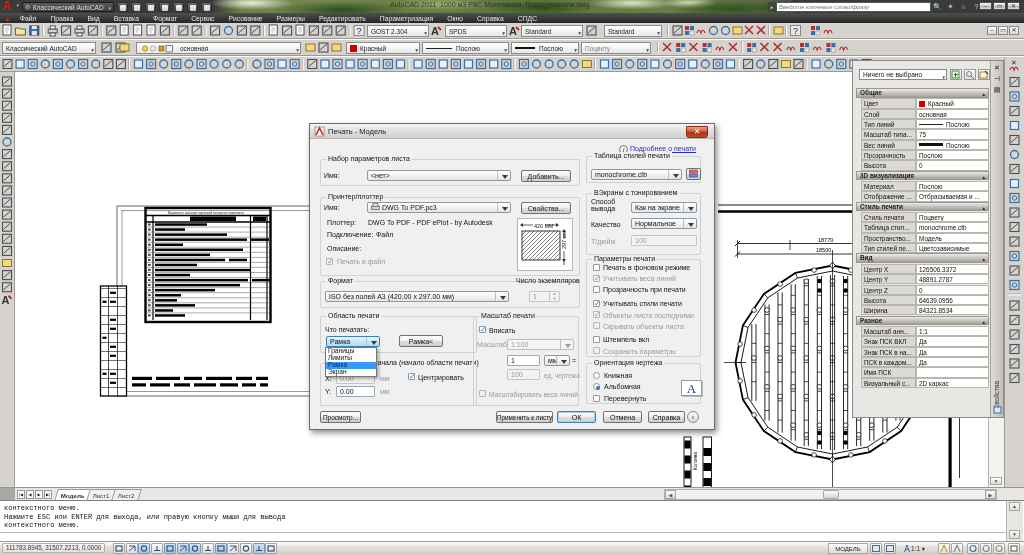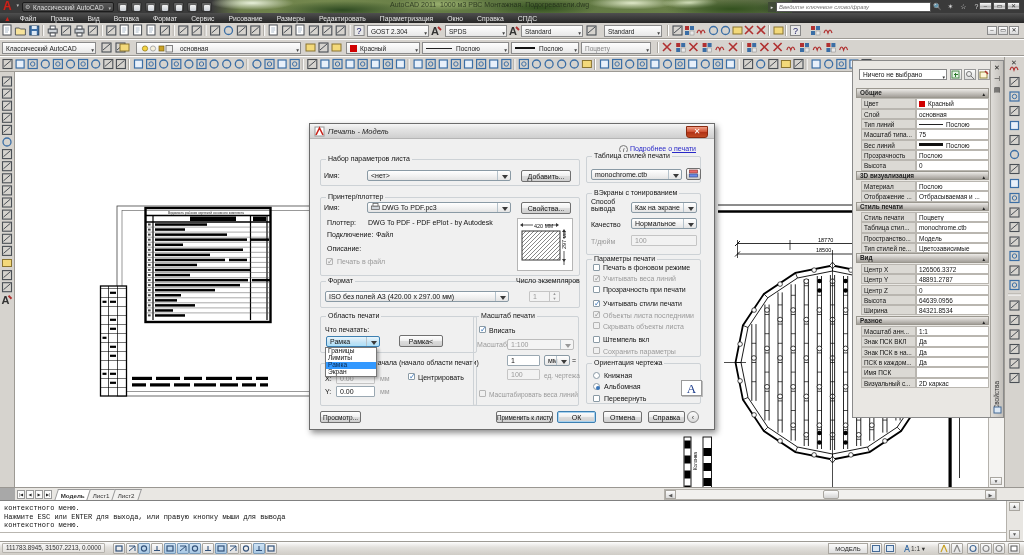--- a/index.html
+++ b/index.html
@@ -56,21 +56,21 @@
   .mdib { width:10px; height:9px; background:linear-gradient(#fcfcfc,#d8d8d8); border:1px solid #8a8a8a; margin-left:1px; font-size:6px; line-height:7px; text-align:center; color:#222; }
 
   
   #ltb { left:0; top:72px; width:15px; height:415px; background:#d6d3ce; border-right:1px solid #9d9a94; }
   #rtb { left:1004px; top:57px; width:20px; height:430px; background:#d6d3ce; border-left:1px solid #9d9a94; }
   #canvas { left:15px; top:72px; width:989px; height:415px; background:#fff; }
 
   
   #dlg { left:309px; top:123px; width:406px; height:307px; background:#f0f0f0; border:1px solid #6c6c6c; box-shadow:2px 3px 6px rgba(0,0,0,0.45); z-index:30; font-size:7px; color:#111; }
   #dlgtitle { position:absolute; left:0; top:0; width:100%; height:15px; background:linear-gradient(#f6f6f6,#e3e3e3 40%,#cfcfcf); border-bottom:1px solid #b5b5b5; }
-  #dlgtitle .cap { position:absolute; left:18px; top:3px; font-size:7.5px; color:#222;font-style:italic; }
+  #dlgtitle .cap { position:absolute; left:18px; top:3px; font-size:7.5px; color:#222; }
   #dlgico { position:absolute; left:4px; top:2px; width:11px; height:11px; }
   #dlgx { position:absolute; right:6px; top:2px; width:22px; height:12px; background:linear-gradient(#f0a088,#d25738 45%,#b03015 50%,#c04a22); border:1px solid #8a2a10; border-radius:0 0 3px 3px; color:#fff; font-size:8px; line-height:10px; text-align:center; }
   .grp { position:absolute; border:1px solid #cdd2d6; border-radius:2px; }
   .grp > b { position:absolute; left:5px; top:-5px; background:#f0f0f0; padding:0 2px; font-weight:normal; font-size:7px; white-space:nowrap; }
   .lbl { position:absolute; font-size:7px; white-space:nowrap; }
   .gray { color:#9a9a9a; }
   .dcombo { position:absolute; height:11px; background:linear-gradient(#fff,#f0f0f0 60%,#e4e4e4); border:1px solid #8a9aa5; font-size:7px; line-height:10px; padding-left:3px; white-space:nowrap; overflow:hidden; border-radius:2px; }
   .dcombo .ar { position:absolute; right:0px; top:0px; width:13px; height:100%; border-left:1px solid #b5c2cb; }
   .dcombo .ar:after { content:""; position:absolute; left:3.5px; top:4px; border:3px solid transparent; border-top:4px solid #3a3a3a; }
   .dcombo.dis { background:#f4f4f4; border-color:#bcbcbc; color:#9a9a9a; }

